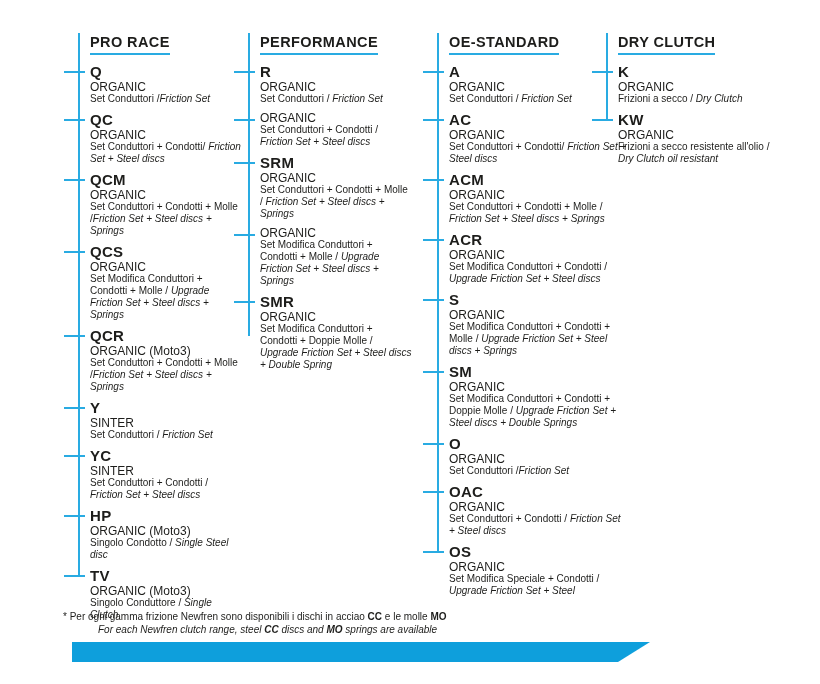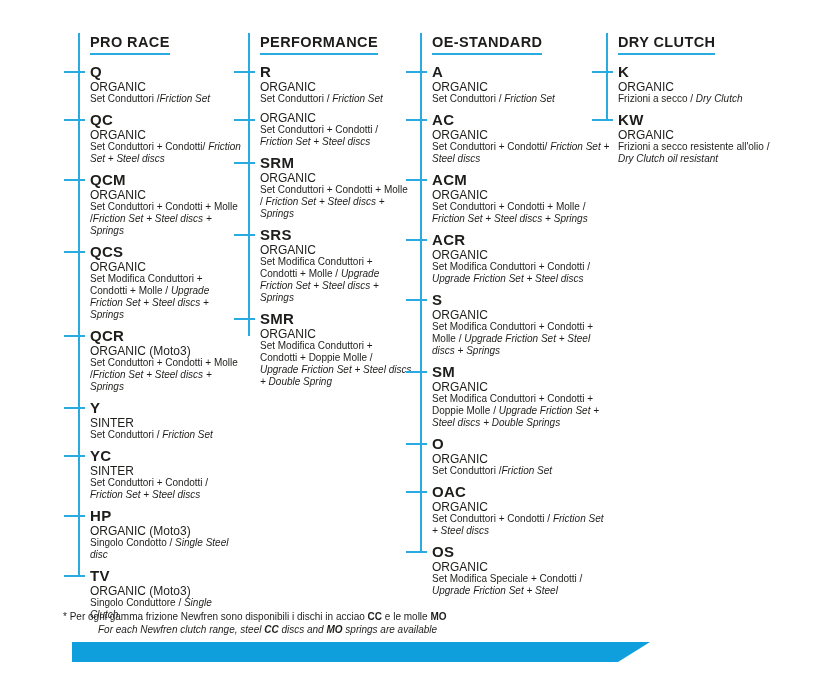--- a/index.html
+++ b/index.html
@@ -8,21 +8,21 @@
     --ink:#1d1d1b;
   }
   html,body{margin:0;padding:0;background:#ffffff;}
   .page{
     position:relative;width:820px;height:684px;background:#ffffff;
     font-family:"Liberation Sans",sans-serif;color:var(--ink);overflow:hidden;
   }
   .col{position:absolute;top:33px;}
   .col-0{left:90px;width:152px;}
   .col-1{left:260px;width:152px;}
-  .col-2{left:432px;width:178px;}
+  .col-2{left:449px;width:178px;}
   .col-3{left:618px;width:168px;}
   .vline{position:absolute;left:-12px;top:0;width:2px;background:var(--cyan);}
   .col-title{
     display:inline-block;font-size:14.5px;font-weight:bold;letter-spacing:.4px;
     line-height:15px;border-bottom:2.5px solid var(--cyan);padding-bottom:3px;
     margin:0 0 9px 0;white-space:nowrap;
   }
   .entry{position:relative;margin-bottom:7px;}
   .entry::before{
     content:"";position:absolute;left:-26px;top:7px;width:21px;height:2px;
@@ -110,21 +110,20 @@
           <div class="entry">
       <div class="type">ORGANIC</div>
       <div class="desc"><span class="desc-it">Set Conduttori + Condotti / </span><span class="desc-en">Friction Set + Steel discs</span></div>
     </div>
           <div class="entry">
       <div class="code">SRM</div>
       <div class="type">ORGANIC</div>
       <div class="desc"><span class="desc-it">Set Conduttori + Condotti + Molle / </span><span class="desc-en">Friction Set + Steel discs + Springs</span></div>
     </div>
           <div class="entry">
-      <div class="code">SRS</div>
       <div class="type">ORGANIC</div>
       <div class="desc"><span class="desc-it">Set Modifica Conduttori + Condotti + Molle / </span><span class="desc-en">Upgrade Friction Set + Steel discs + Springs</span></div>
     </div>
           <div class="entry">
       <div class="code">SMR</div>
       <div class="type">ORGANIC</div>
       <div class="desc"><span class="desc-it">Set Modifica Conduttori + Condotti + Doppie Molle / </span><span class="desc-en">Upgrade Friction Set + Steel discs + Double Spring</span></div>
     </div>
         </div>
     </section>

